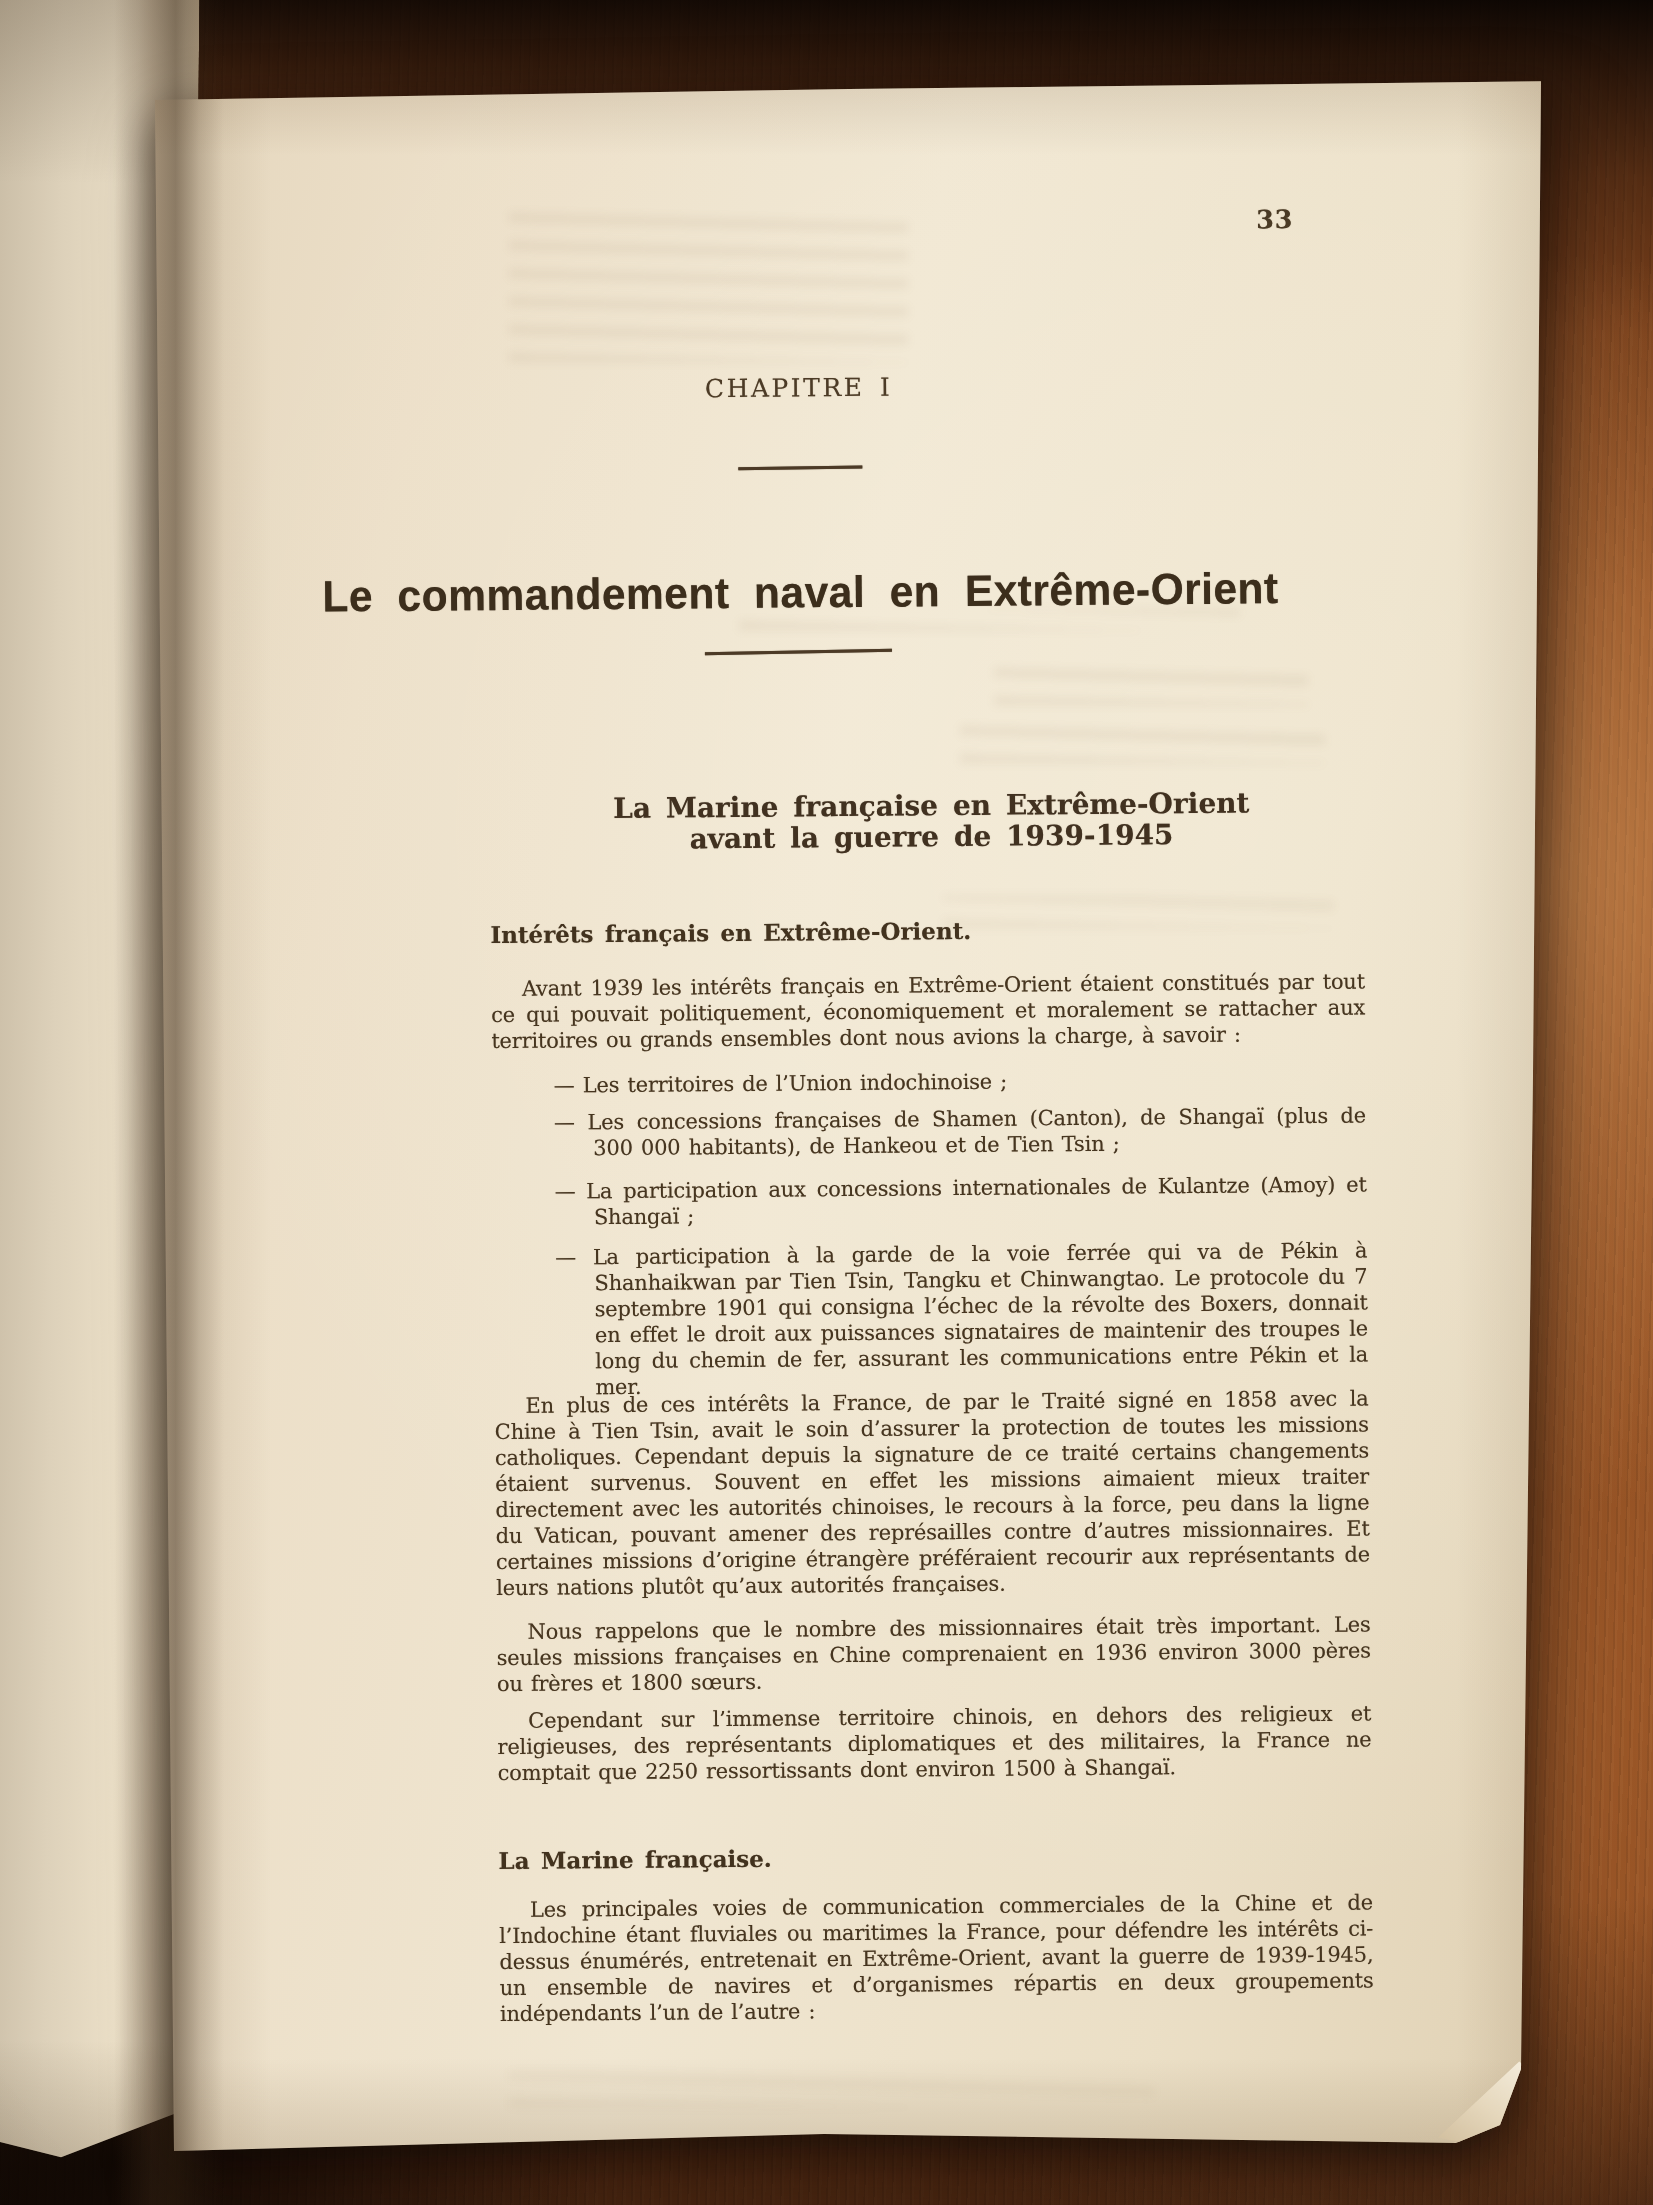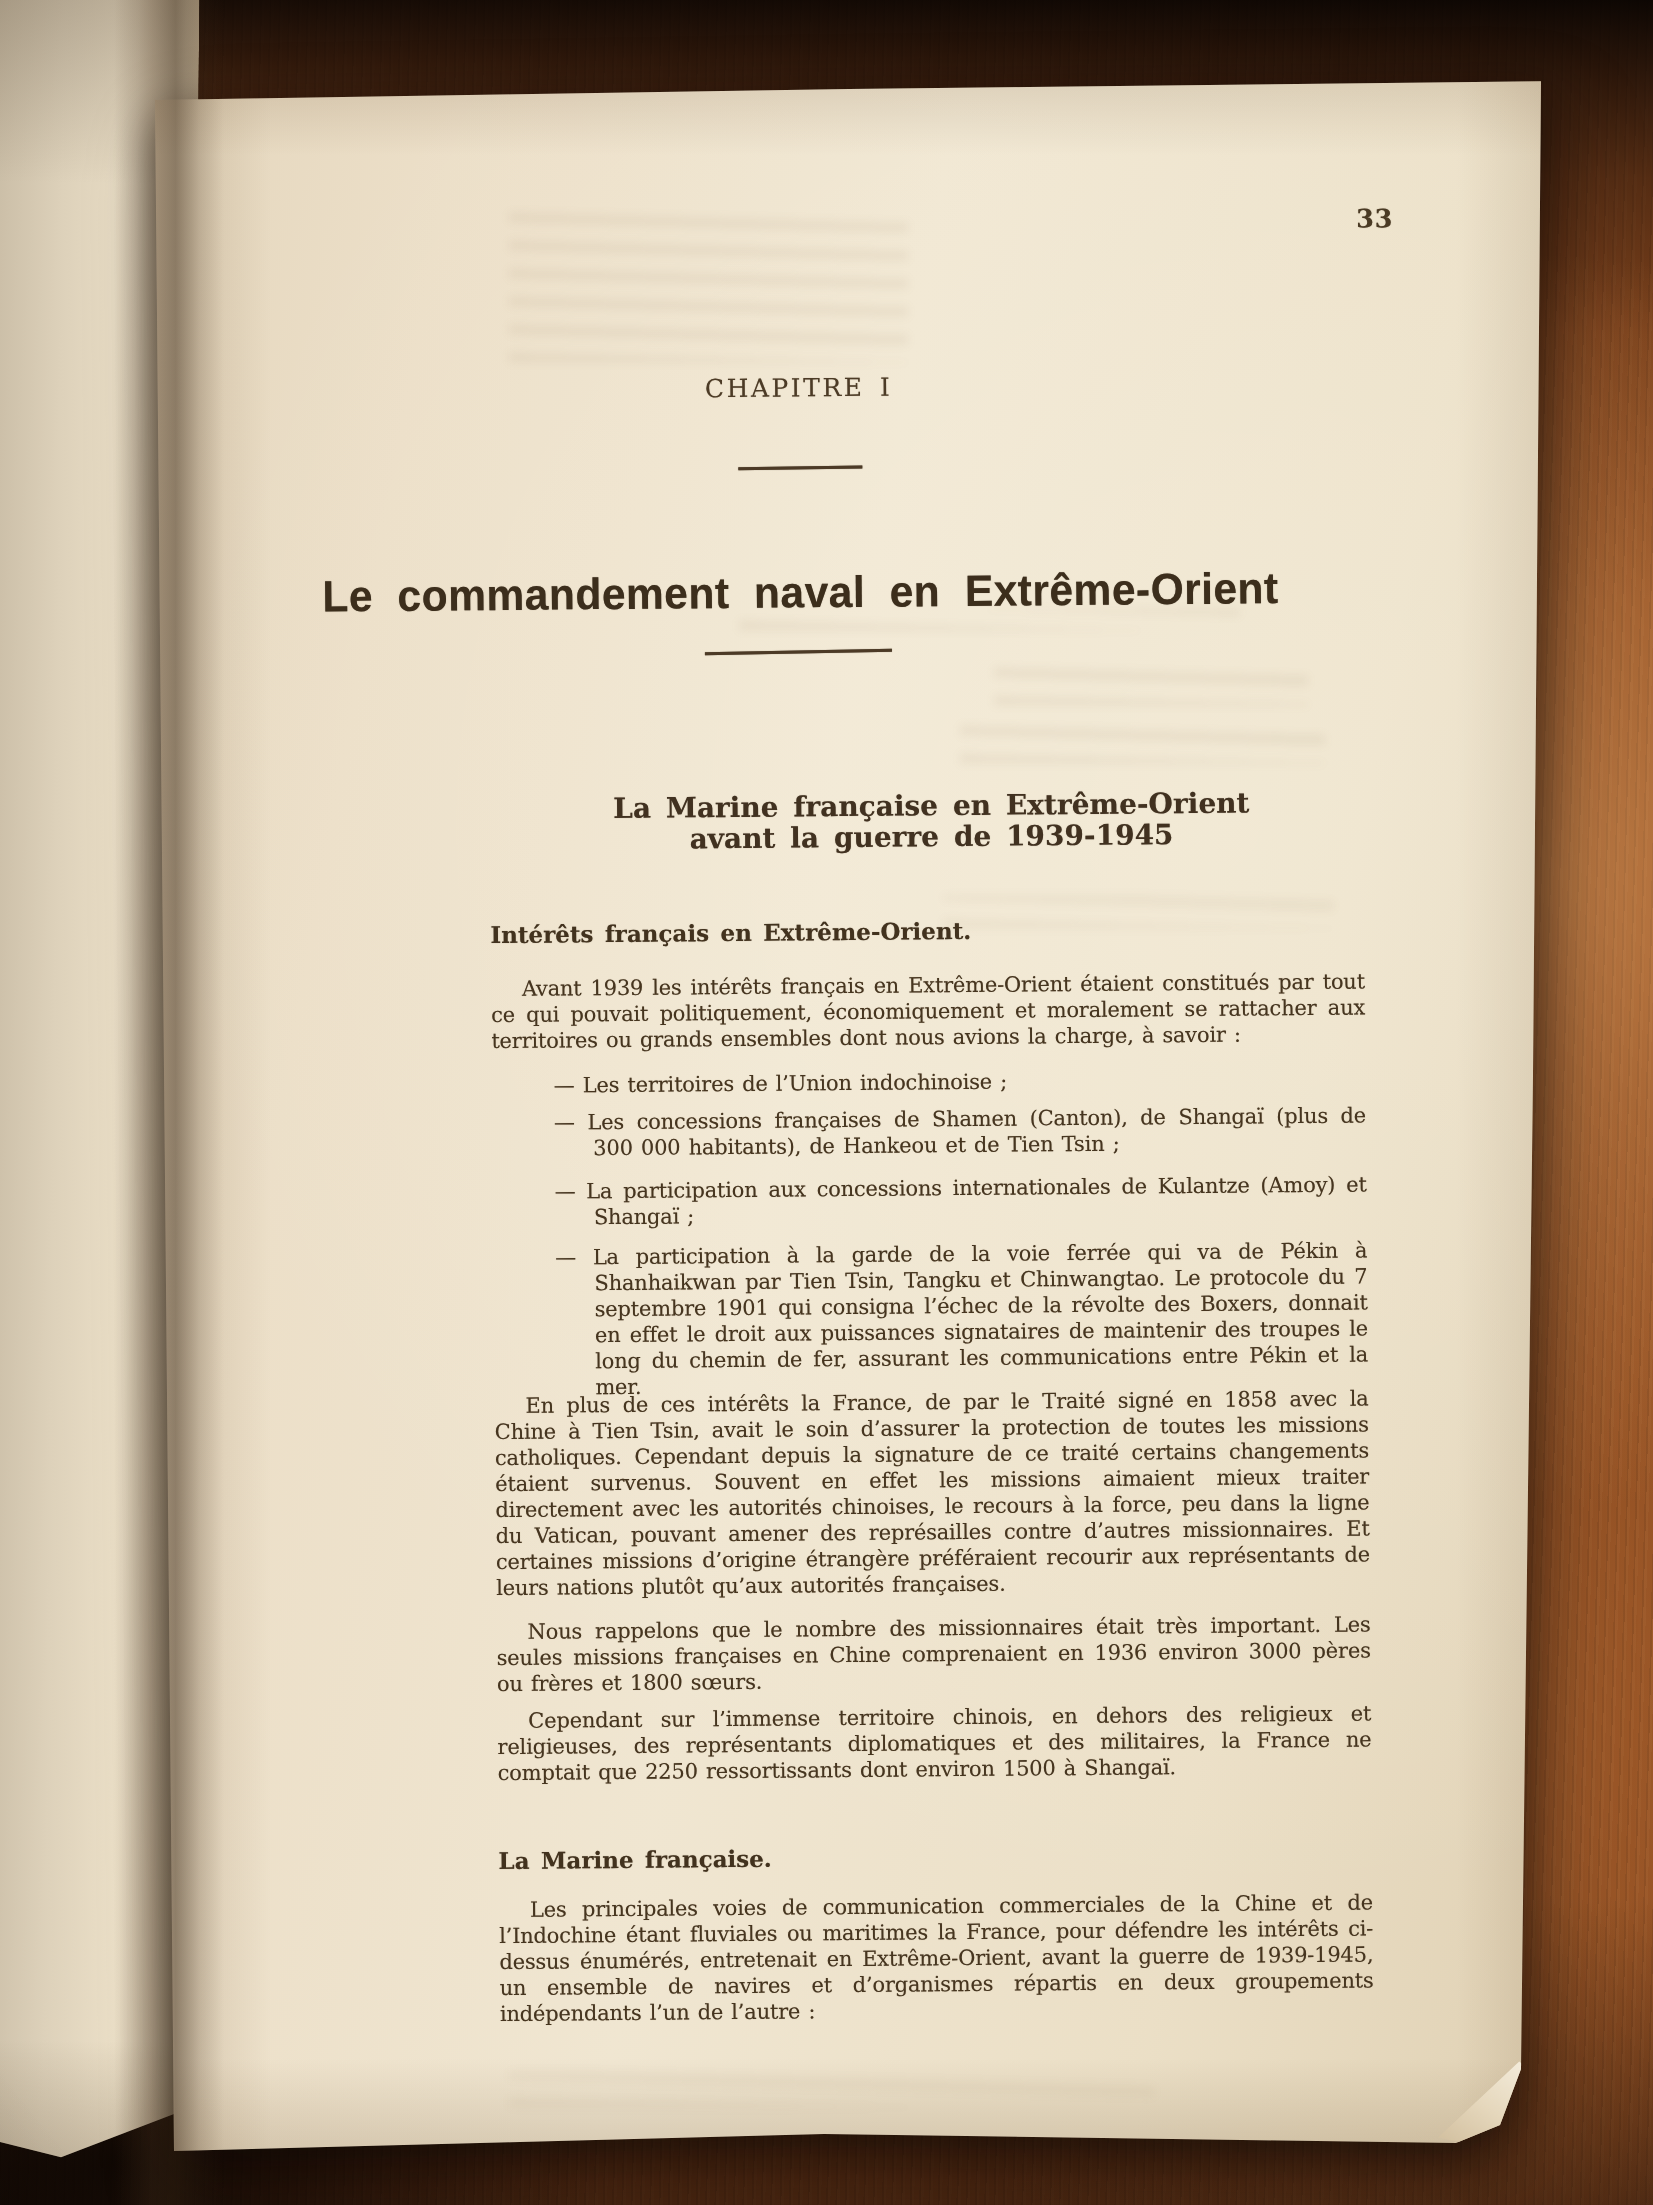--- a/index.html
+++ b/index.html
@@ -77,21 +77,21 @@
   .g-f{left:365px;top:1999px;width:646px;height:37px;opacity:.35;}
   
   .content{
     position:absolute;inset:0;z-index:2;
     transform:rotate(-.5deg);
     transform-origin:705px 1045px;
     color:#45341f;
   }
   .content > *{position:absolute;}
   .pageno{
-    left:1186px;top:136px;width:71px;text-align:right;
+    left:1120px;top:136px;width:71px;text-align:left;
     font-size:25.5px;font-weight:700;letter-spacing:0.8px;color:#4a3a24;
     text-shadow:0 0 0.8px rgba(70,54,34,.5);
   }
   .chapitre{
     left:661px;top:301px;transform:translateX(-50%);
     font-size:25px;letter-spacing:2.5px;word-spacing:5.1px;color:#4c3b26;
     text-shadow:0 0 0.8px rgba(70,54,34,.45);white-space:nowrap;
   }
   .rule{background:#4c3a26;box-shadow:0 0 0.8px rgba(60,45,28,.8);}
   .rule1{left:600px;top:394px;width:124px;height:2.5px;transform:rotate(-.4deg);}

